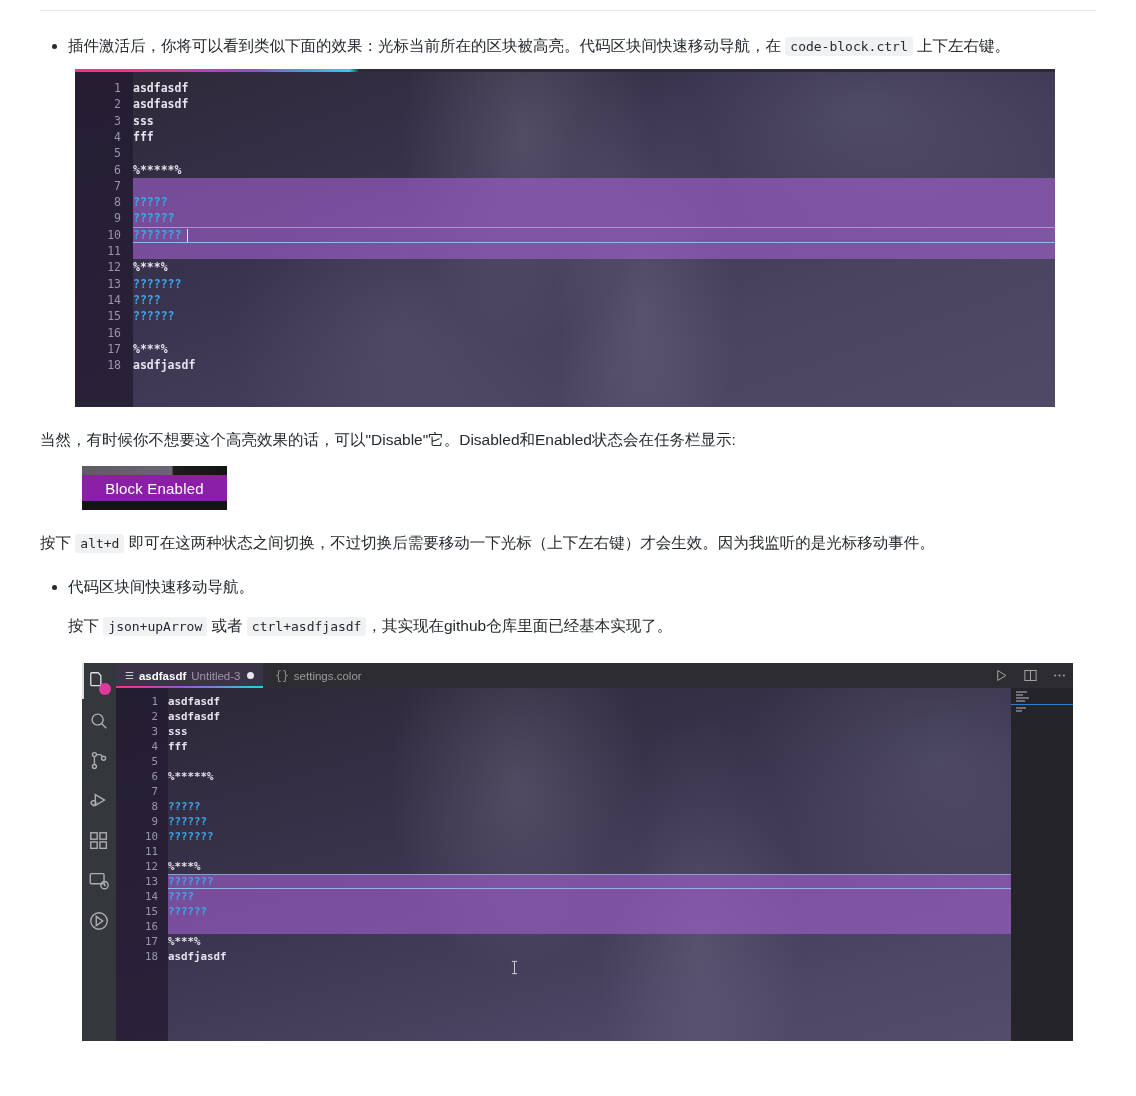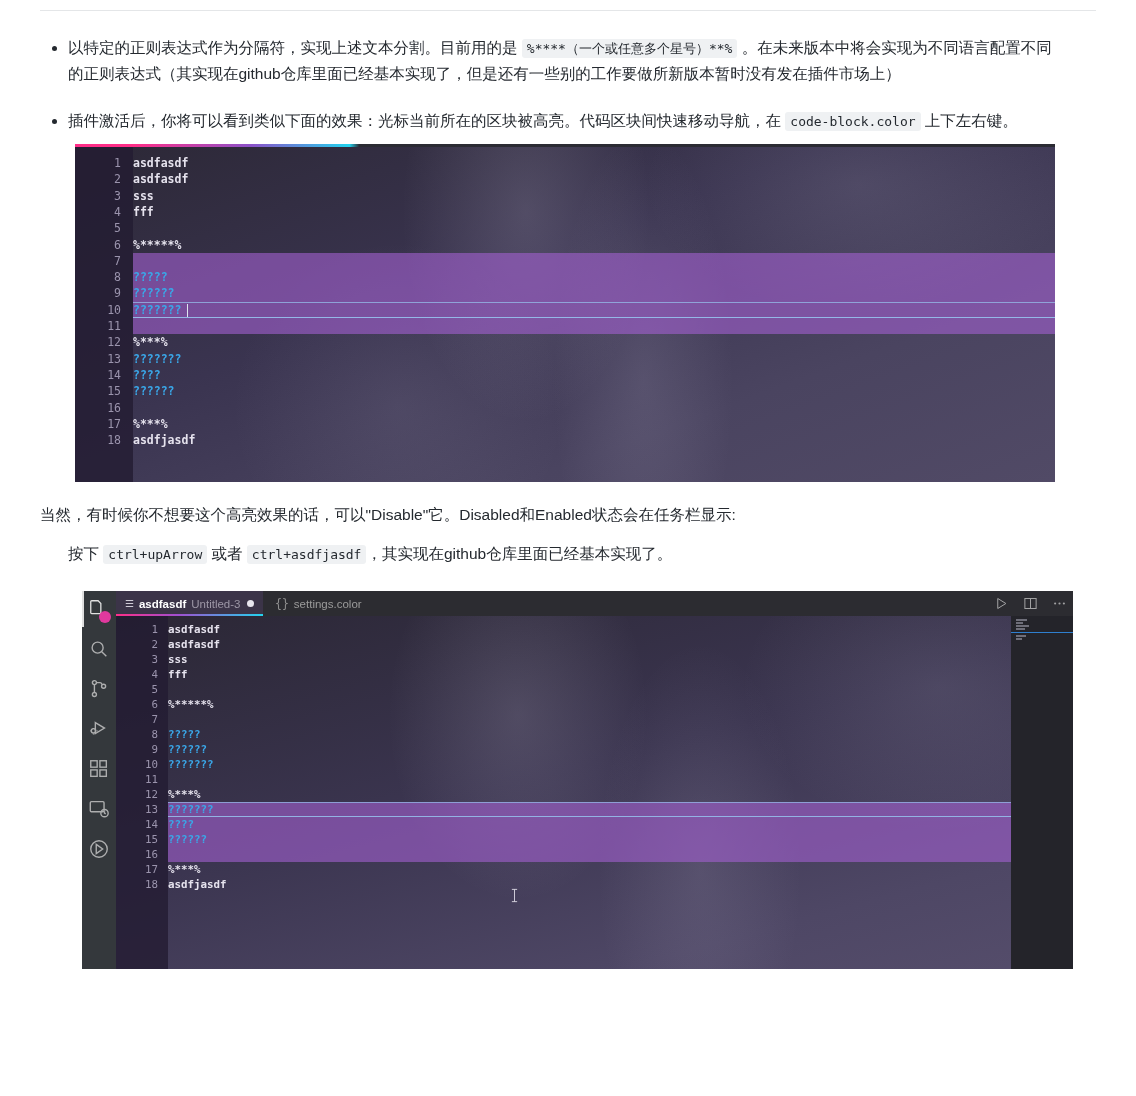--- a/index.html
+++ b/index.html
@@ -231,25 +231,22 @@
 </style>
 </head>
 <body>
 
 <div class="page">
 <div class="doc">
 
   <div class="title-rule"></div>
 
   <ul class="bullets">
-    <li class="para b1">
-      <span>以特定的正则表达式作为分隔符，实现上述文本分割。目前用的是 </span><code class="inline">%****（一个或任意多个星号）**%</code><span> 。在未来版本中将会实现为不同语言配置不同的正则表达式（其实现在github仓库里面已经基本实现了，但是还有一些别的工作要做所新版本暂时没有发在插件市场上）</span>
-    </li>
     <li class="para b2">
-      <span>插件激活后，你将可以看到类似下面的效果：光标当前所在的区块被高亮。代码区块间快速移动导航，在 </span><code class="inline">code-block.color</code><span> 上下左右键。</span>
+      <span>插件激活后，你将可以看到类似下面的效果：光标当前所在的区块被高亮。代码区块间快速移动导航，在 </span><code class="inline">code-block.ctrl</code><span> 上下左右键。</span>
     </li>
   </ul>
 
   <div class="shot1">
     <div class="wall"></div>
     <div class="accentbar"></div>
     <div class="gutter"></div>
     <div class="codearea" id="shot1-code">
           <div class="hl-band" style="top: 105.8px; height: 81.5px;"></div>
           <div class="curline" style="top: 154.7px;"></div>
@@ -270,25 +267,38 @@
           <div class="ln" style="position: absolute; left: 0px; right: 0px; top: 236.2px;"><span class="num">15</span><span class="txt q">??????</span></div>
           <div class="ln" style="position: absolute; left: 0px; right: 0px; top: 252.5px;"><span class="num">16</span><span class="txt"></span></div>
           <div class="ln" style="position: absolute; left: 0px; right: 0px; top: 268.8px;"><span class="num">17</span><span class="txt">%***%</span></div>
           <div class="ln" style="position: absolute; left: 0px; right: 0px; top: 285.1px;"><span class="num">18</span><span class="txt">asdfjasdf</span></div>
           <div class="caret" style="left: 111.7px; top: 156.7px;"></div>
         </div>
   </div>
 
   <div class="plain" style="margin-top:20px;">当然，有时候你不想要这个高亮效果的话，可以"Disable"它。Disabled和Enabled状态会在任务栏显示:</div>
 
-
-
+  <div class="statusbar-shot">
+    <div class="sb-top"></div>
+    <div class="sb-body">
+      <span>Block Enabled</span>
+    </div>
+    <div class="sb-bottom"></div>
+  </div>
+
+  <div class="plain" style="margin-top:20px;">
+    <span>按下 </span><code class="inline">alt+d</code><span> 即可在这两种状态之间切换，不过切换后需要移动一下光标（上下左右键）才会生效。因为我监听的是光标移动事件。</span>
+  </div>
+
+  <ul class="bullets">
+    <li class="para" style="margin-top:18px;">代码区块间快速移动导航。</li>
+  </ul>
 
   <div class="plain" style="margin-top:14px; margin-left:28px;">
-    <span>按下 </span><code class="inline">ctrl+upArrow</code><span> 或者 </span><code class="inline">ctrl+asdfjasdf</code><span>，其实现在github仓库里面已经基本实现了。</span>
+    <span>按下 </span><code class="inline">json+upArrow</code><span> 或者 </span><code class="inline">ctrl+asdfjasdf</code><span>，其实现在github仓库里面已经基本实现了。</span>
   </div>
 
   <div class="vscode">
 
     <div class="vs-activity">
       <div class="ico active" style="top:7px;">
         <svg viewBox="0 0 24 24" fill="none" stroke="#e2e2e2" stroke-width="1.4">
           <path d="M4 3h7l3 3v10a1 1 0 0 1-1 1H4a1 1 0 0 1-1-1V4a1 1 0 0 1 1-1z"></path>
         </svg>
       </div>

